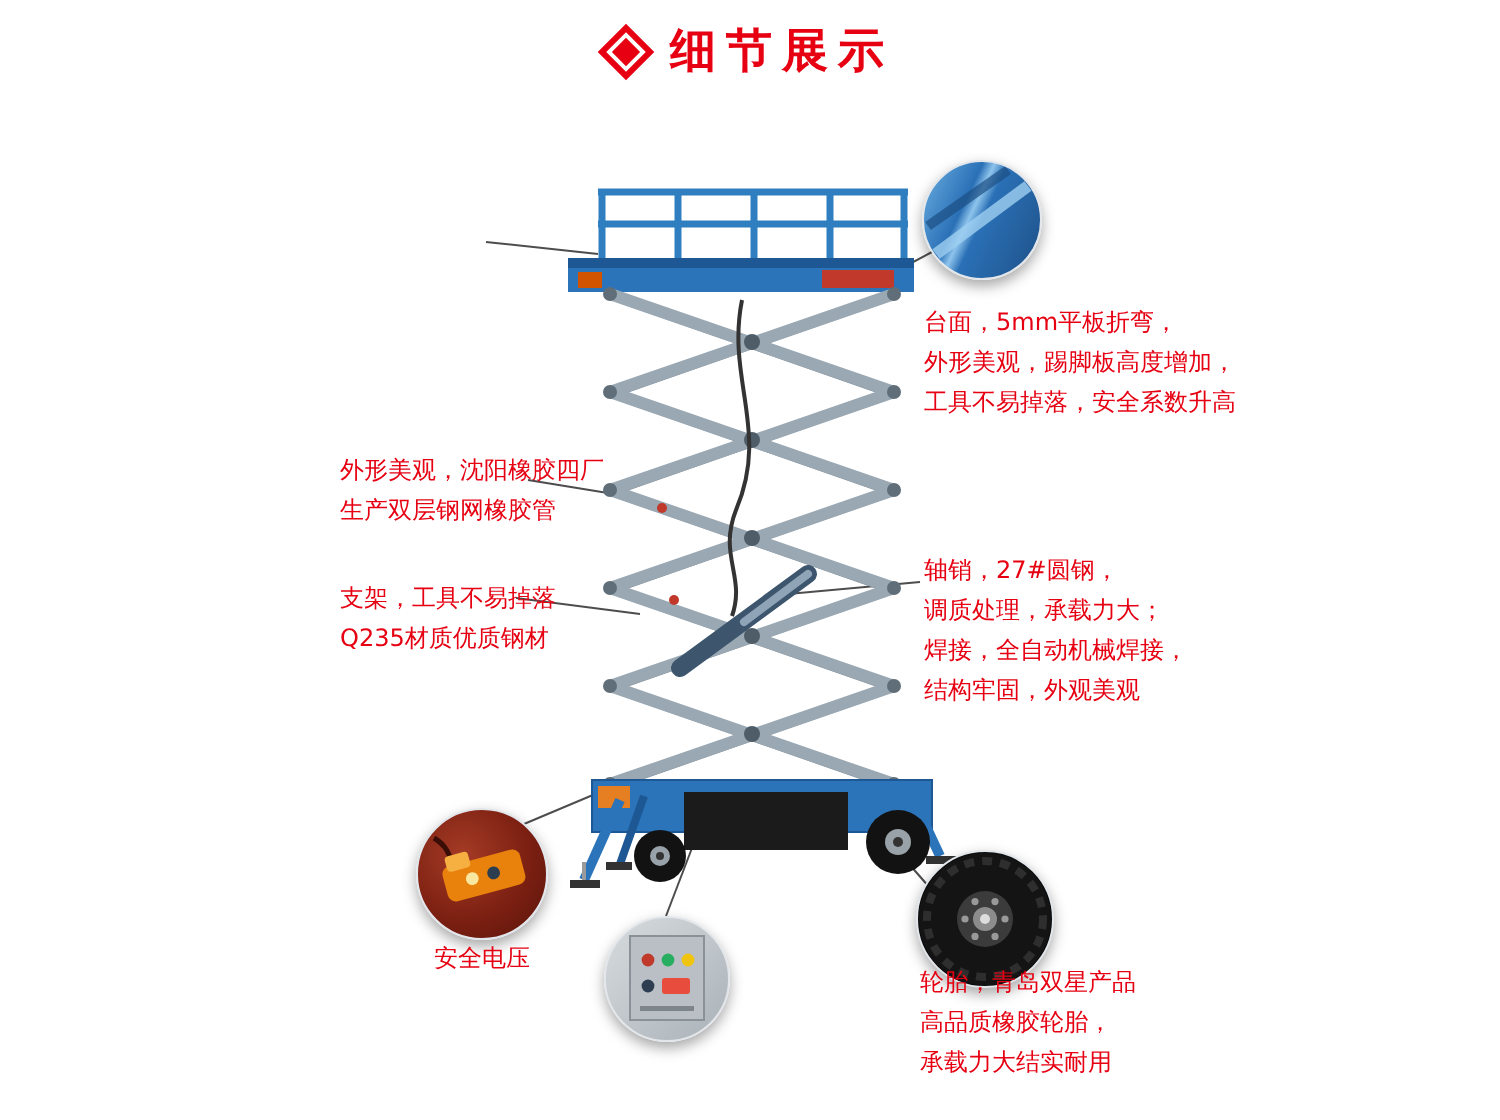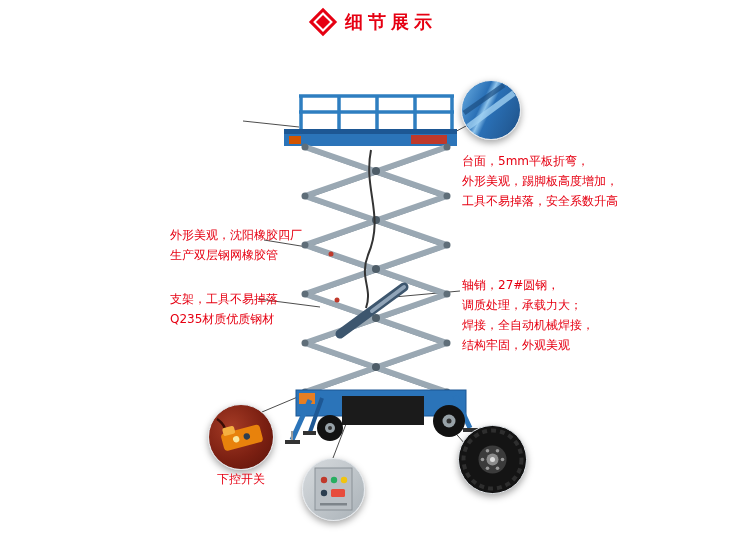--- a/index.html
+++ b/index.html
@@ -10,21 +10,21 @@
   }
   html,body{margin:0;padding:0;background:#fff;}
   .stage{
     position:relative;width:750px;height:560px;background:#ffffff;overflow:hidden;
     font-family:"DejaVu Sans","Liberation Sans",sans-serif;
   }
   
   .header{position:absolute;top:10px;left:0;right:0;display:flex;justify-content:center;align-items:center;gap:12px;}
   .diamond{width:14px;height:14px;border:3px solid var(--red);transform:rotate(45deg);position:relative;flex:0 0 auto;}
   .diamond::after{content:"";position:absolute;inset:2px;background:var(--red);}
-  .title{color:var(--red);font-size:18px;font-weight:bold;letter-spacing:5px;margin:0;}
+  .title{color:var(--red);font-size:23px;font-weight:bold;letter-spacing:5px;margin:0;}
   
   .art{position:absolute;left:0;top:0;width:750px;height:560px;}
   
   .callout{position:absolute;color:var(--red);font-size:12px;line-height:20px;}
   .callout p{margin:0;white-space:pre-line;}
   .co-guardrail{left:178px;top:110px;}
   .co-platform{left:462px;top:151px;}
   .co-hose{left:170px;top:225px;}
   .co-frame{left:170px;top:289px;}
   .co-pin{left:462px;top:275px;}
@@ -230,18 +230,23 @@
   </div>
 
   <div class="callout co-pin">
     <p>轴销，27#圆钢，
 调质处理，承载力大；
 焊接，全自动机械焊接，
 结构牢固，外观美观</p>
   </div>
 
   <div class="callout co-switch">
-    <p>下控开关</p>
-  </div>
-
-
+    <p>安全电压</p>
+  </div>
+
+
+  <div class="callout co-tire">
+    <p>轮胎，青岛双星产品
+高品质橡胶轮胎，
+承载力大结实耐用</p>
+  </div>
 
 </div>
 
 </body></html>

